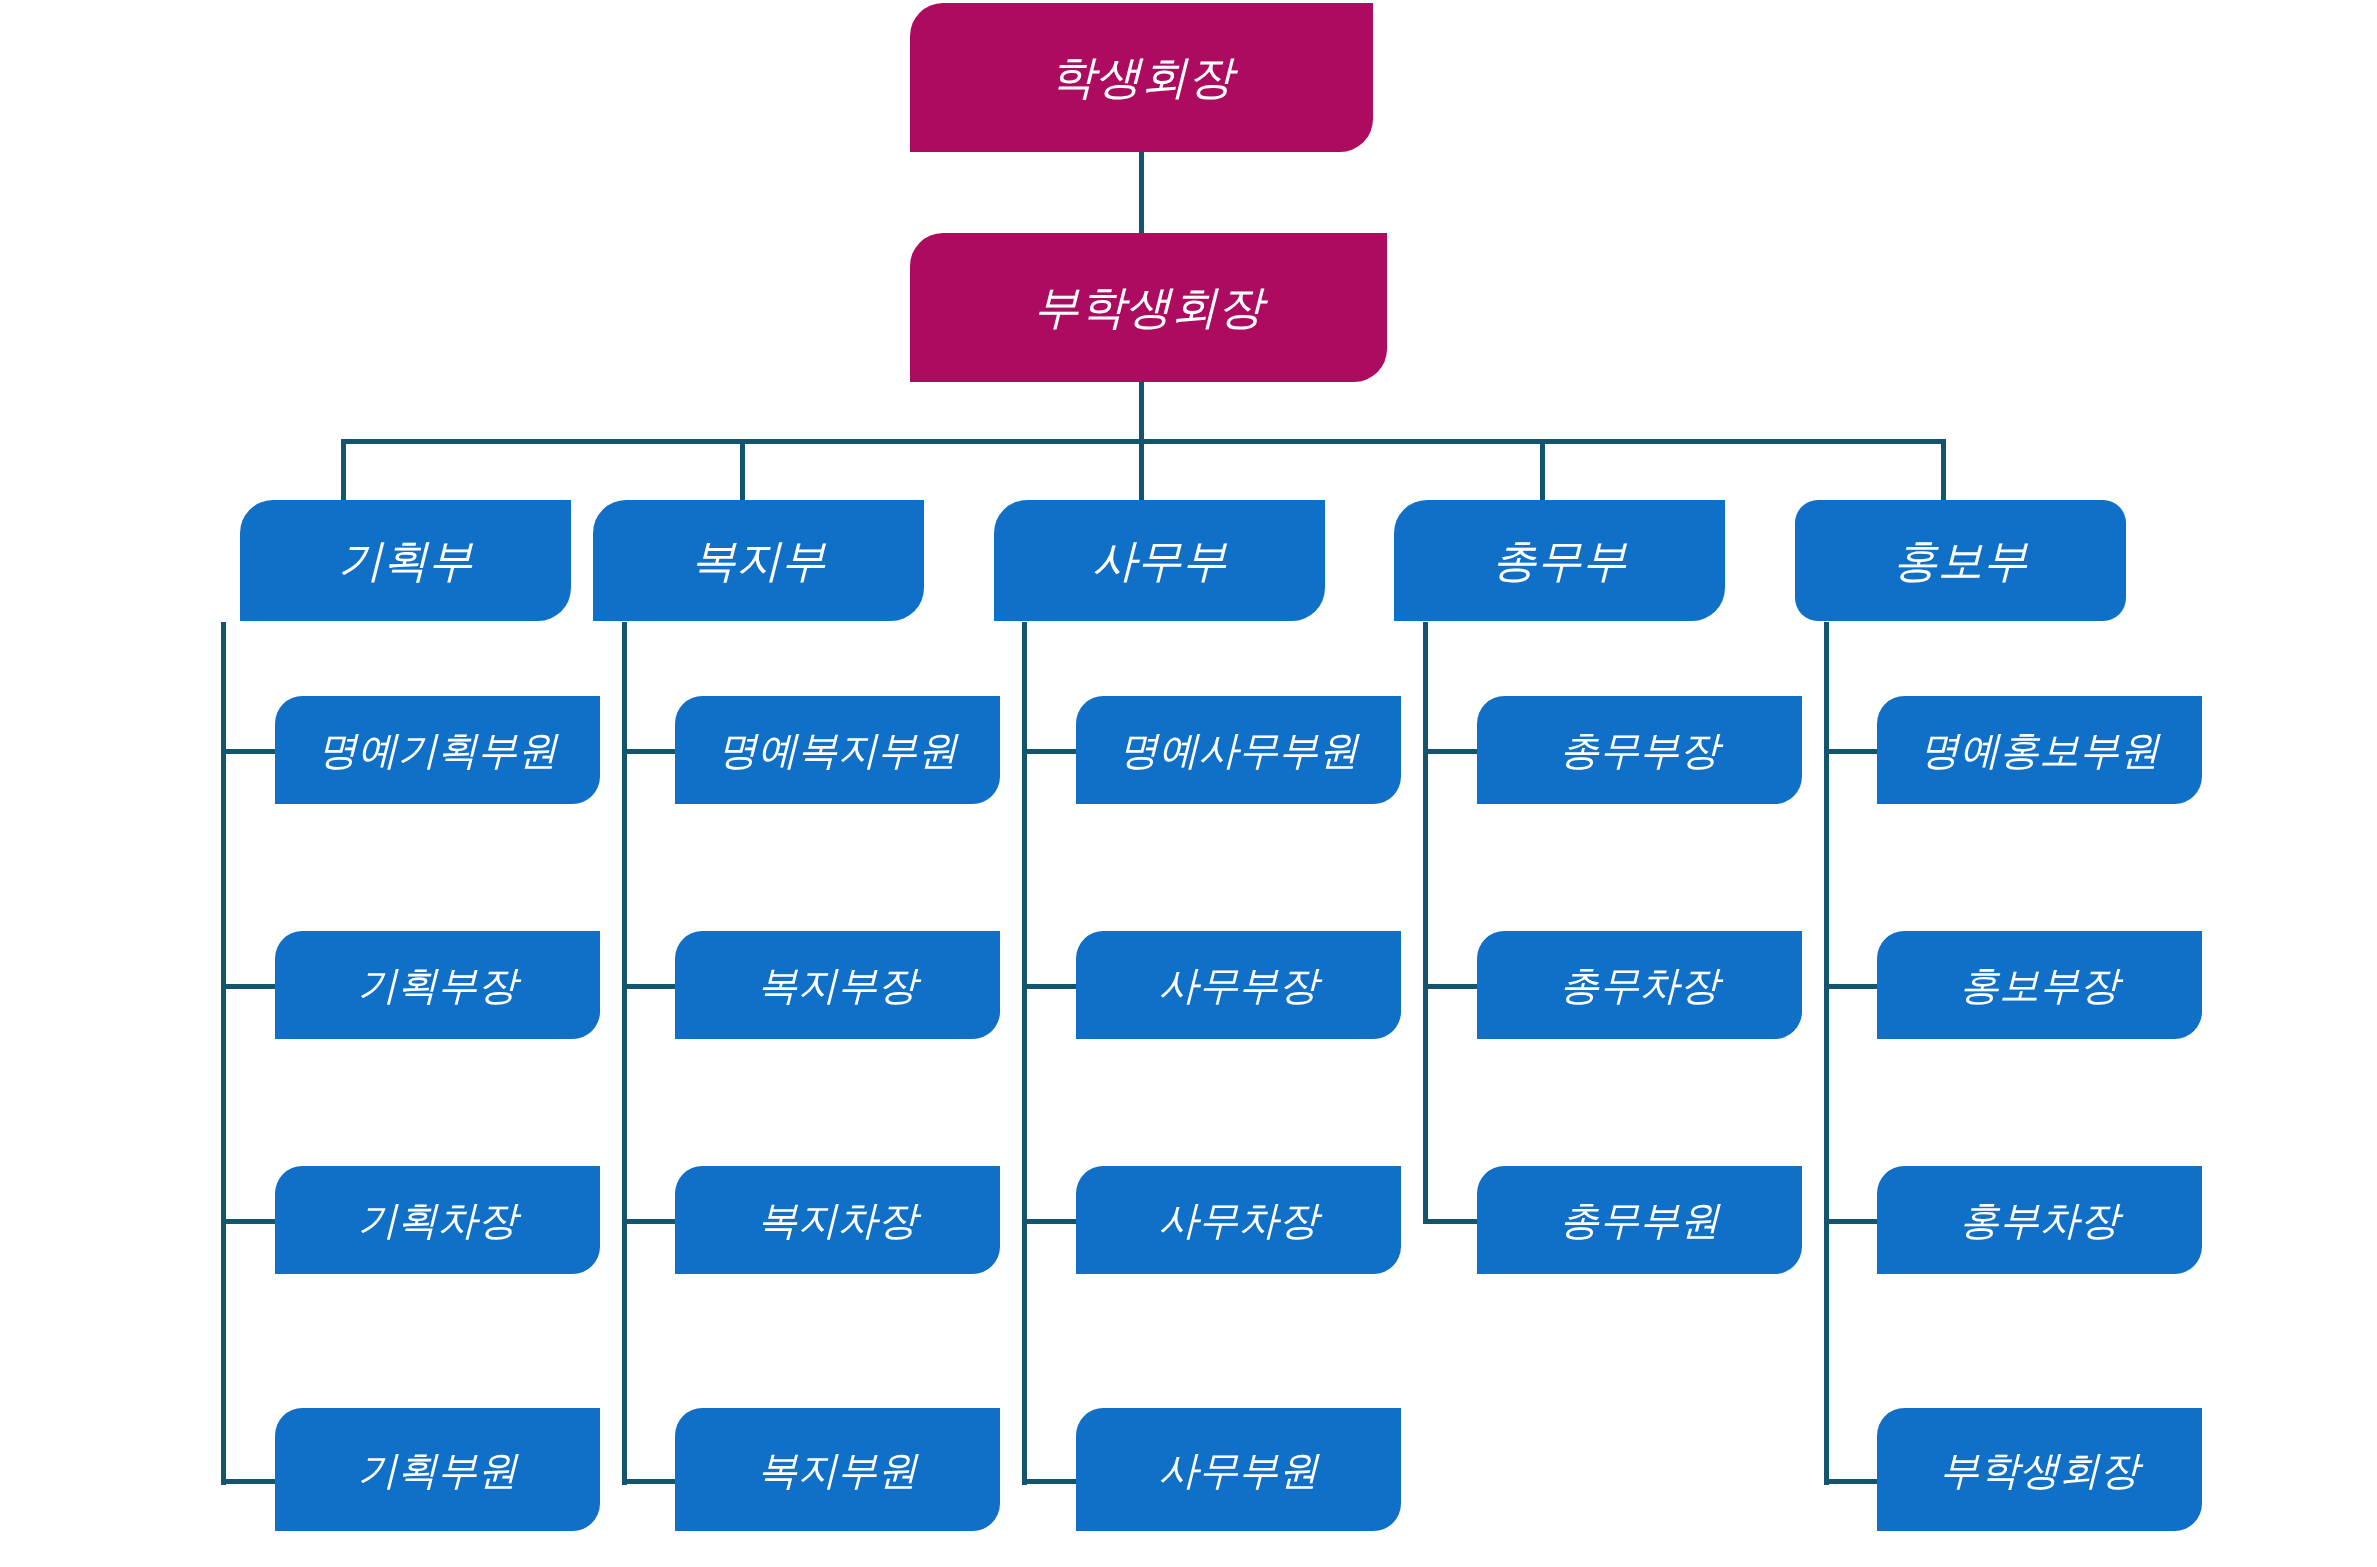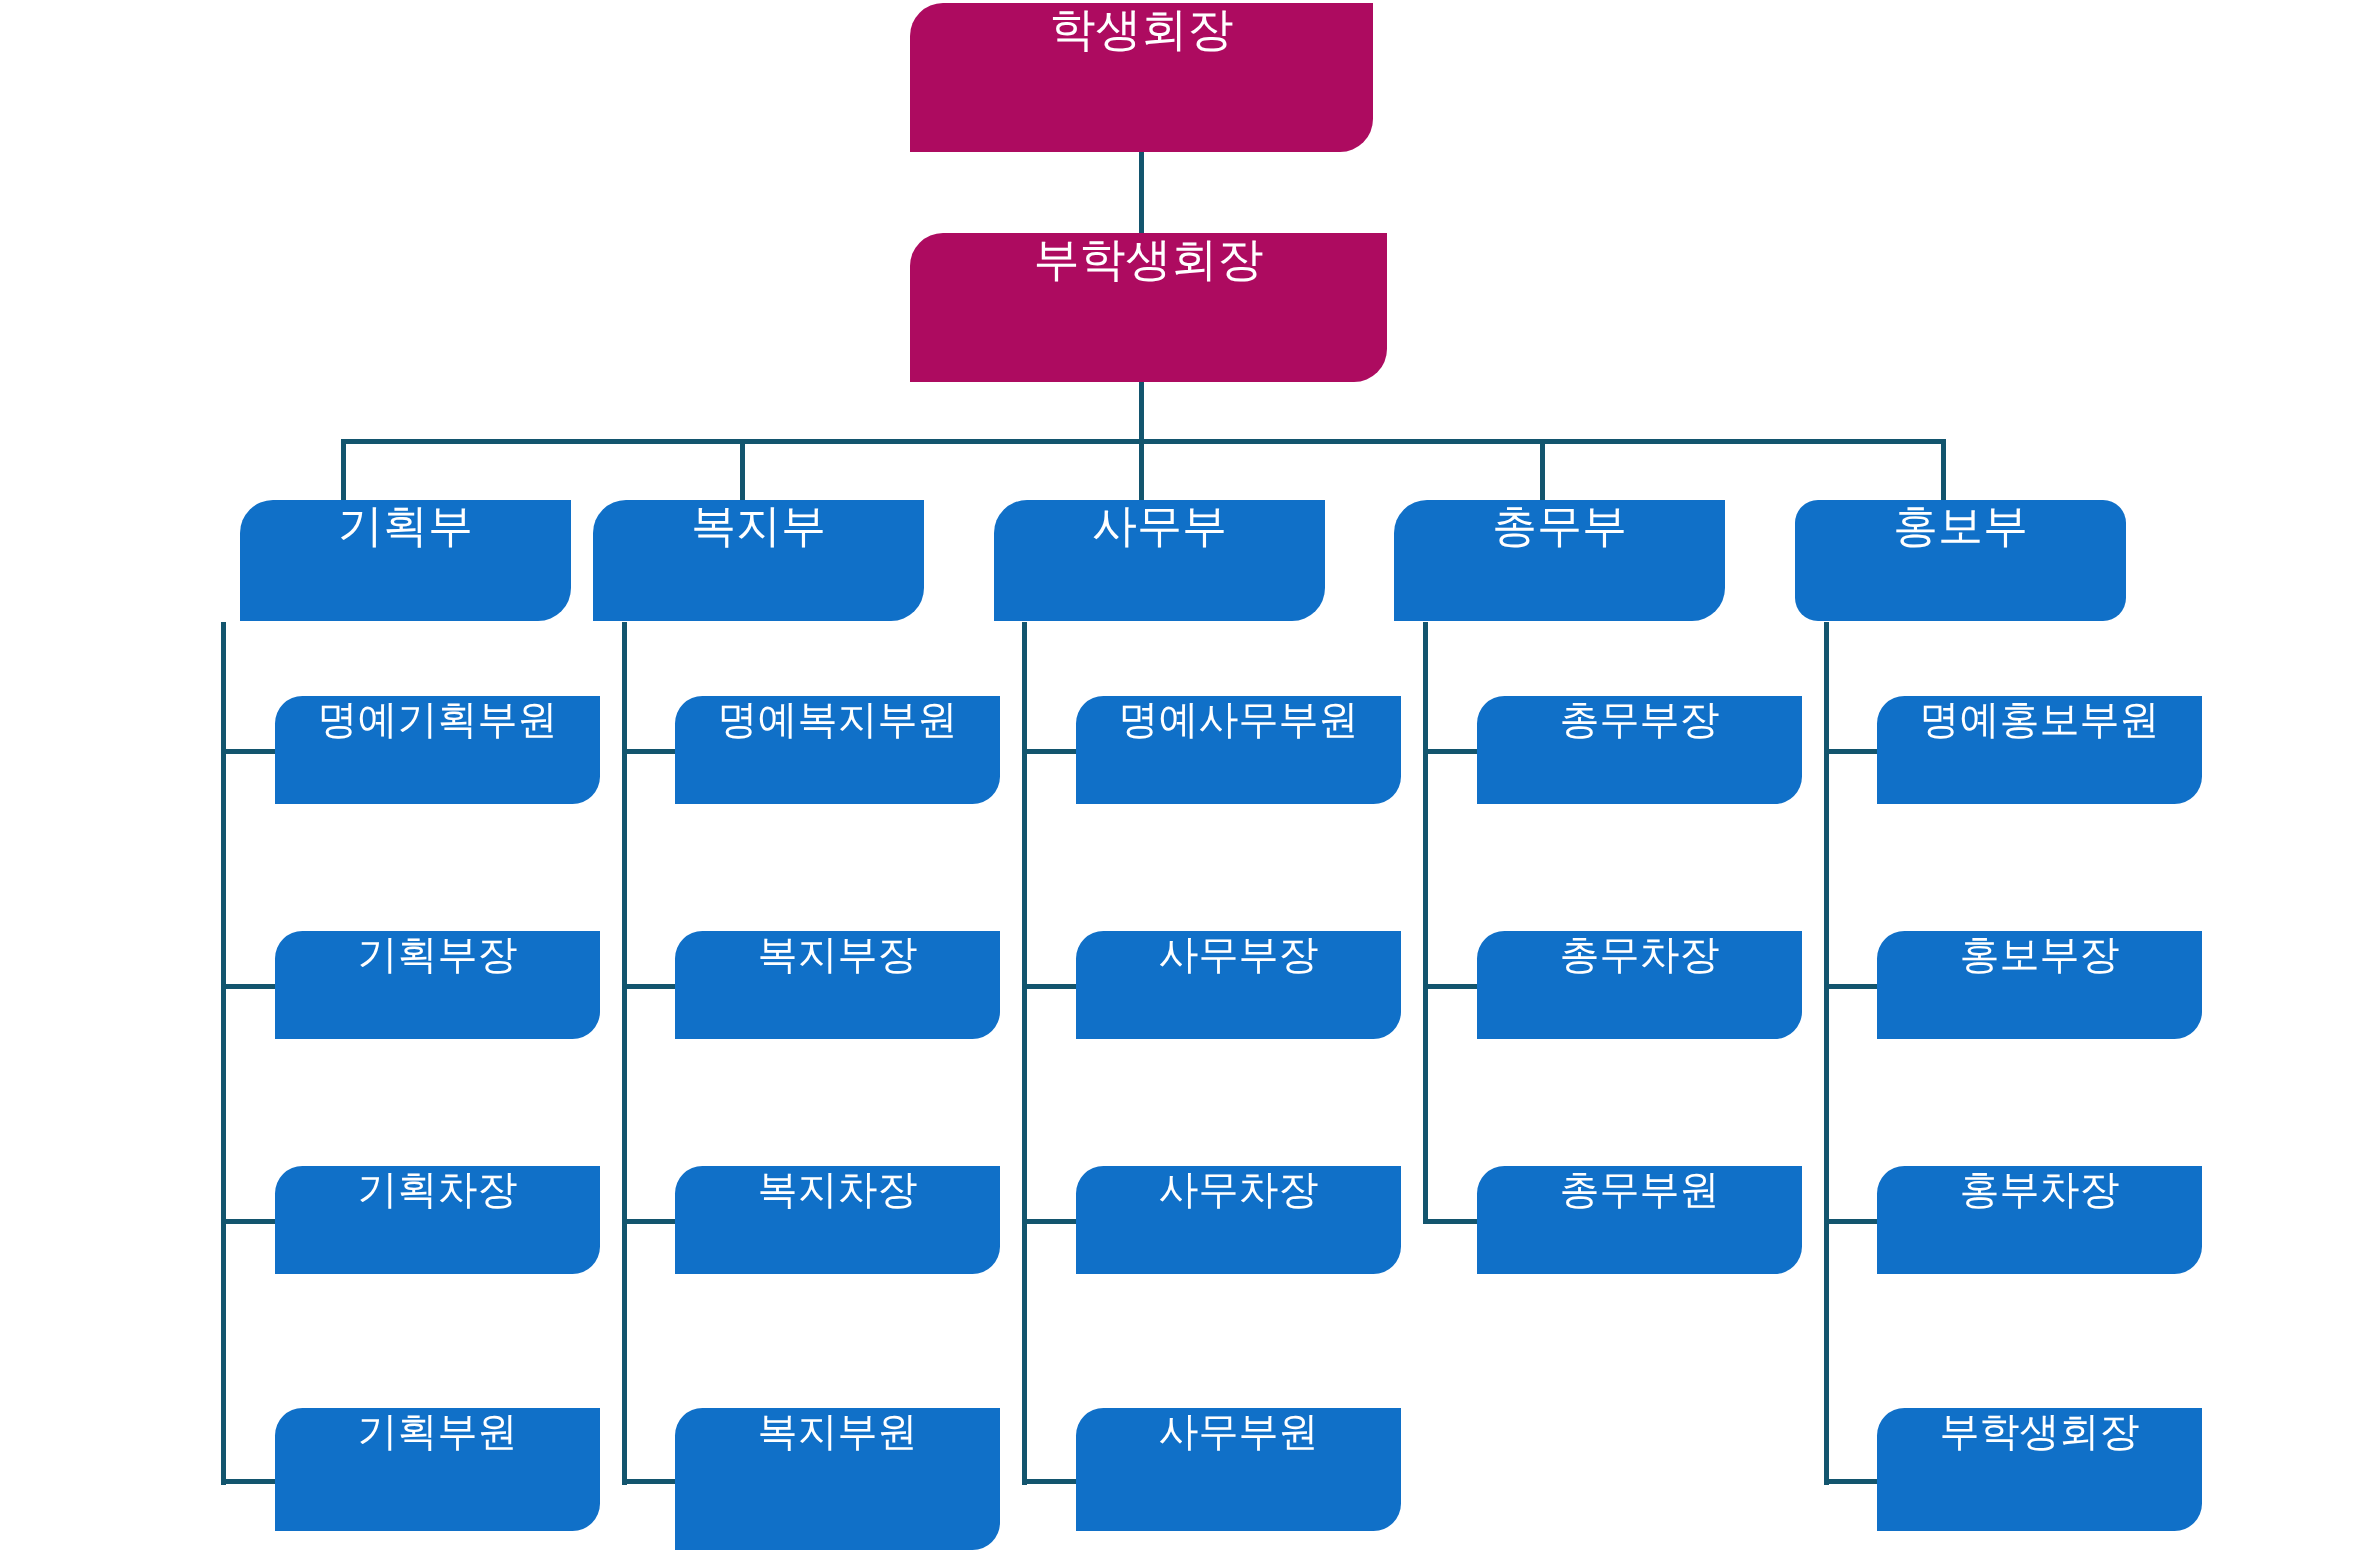--- a/index.html
+++ b/index.html
@@ -13,27 +13,29 @@
   #chart-root {
     position: relative;
     width: 2377px;
     height: 1568px;
     background: #ffffff;
     overflow: hidden;
   }
   .node {
     position: absolute;
     display: flex;
+    align-items: center;
     justify-content: center;
     color: #ffffff;
     text-align: center;
     line-height: 1.15;
     box-sizing: border-box;
     
     border-radius: 33px 0 33px 0;
+    font-style: italic;
     -webkit-font-smoothing: antialiased;
   }
   .node.exec {
     background: #AD0B60;
     font-size: 46px;
   }
   .node.dept {
     background: #1070C8;
     font-size: 45px;
   }
@@ -116,21 +118,21 @@
 
   <div class="node child" style="left:675px; top:696px;  width:325px; height:108px;">
     <span>명예복지부원</span>
   </div>
   <div class="node child" style="left:675px; top:931px; width:325px; height:108px;">
     <span>복지부장</span>
   </div>
   <div class="node child" style="left:675px; top:1166px; width:325px; height:108px;">
     <span>복지차장</span>
   </div>
-  <div class="node child" style="left:675px; top:1408px; width:325px; height:142px;">
+  <div class="node child" style="left:675px; top:1408px; width:325px; height:123px;">
     <span>복지부원</span>
   </div>
 
   <div class="conn v" style="left:1022px; top:622px; height:863px;"></div>
   <div class="conn h" style="left:1022px; top:749px; width:56px;"></div>
   <div class="conn h" style="left:1022px; top:984px; width:56px;"></div>
   <div class="conn h" style="left:1022px; top:1219px; width:56px;"></div>
   <div class="conn h" style="left:1022px; top:1479px; width:56px;"></div>
 
   <div class="node child" style="left:1076px; top:696px;  width:325px; height:108px;">

